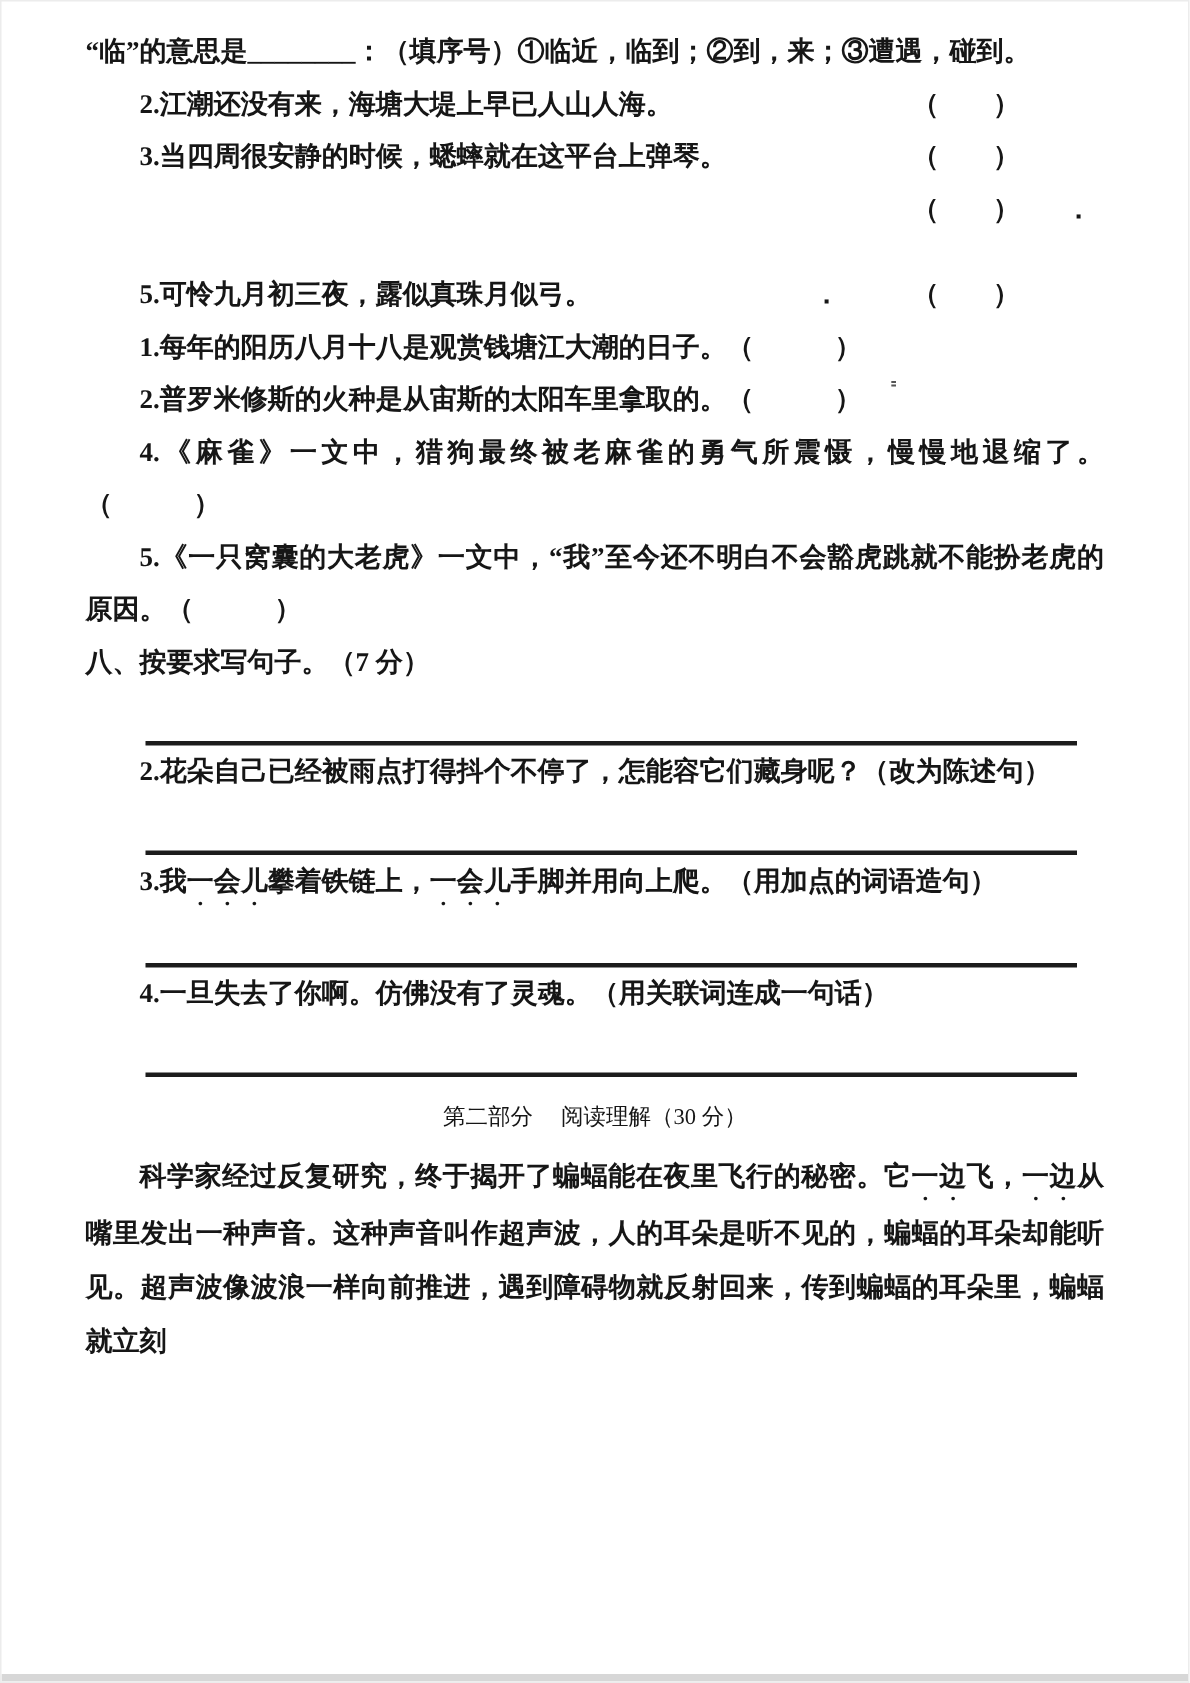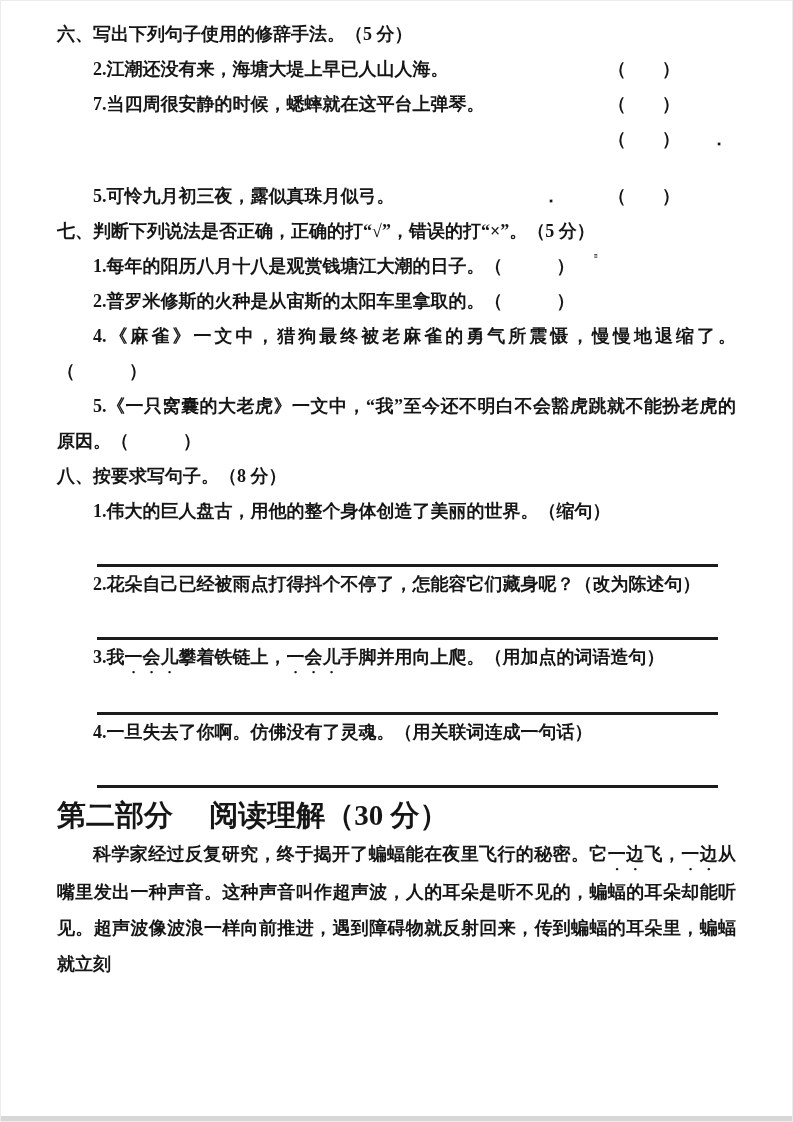--- a/index.html
+++ b/index.html
@@ -19,65 +19,63 @@
   .sixrow .sp{flex:1;}
   .bracket{margin-right:56px;white-space:pre;}
   .mid-dot{margin-right:48px;}
   .after-dot{position:absolute;right:8px;top:0;}
   .gap{height:22px;}
   .answer-line{height:35px;border-bottom:3px solid #1c1c1c;margin-left:40px;margin-right:18px;}
   .em-dot{
     -webkit-text-emphasis:filled dot;-webkit-text-emphasis-position:under left;
     text-emphasis:filled dot;text-emphasis-position:under left;
   }
-  .part2{font-size:29px;line-height:42px;margin:6px 0 0 0;font-weight:bold;}
+  .part2{font-size:15px;line-height:42px;margin:6px 0 0 0;text-align:center;font-weight:normal;}
   .para{font-size:18px;line-height:36px;margin:0;text-align:justify;text-indent:2em;}
   .artifact{position:absolute;left:593px;top:247px;font-size:11px;color:#555;font-weight:bold;}
   .bottom-edge{position:absolute;left:0;right:0;bottom:0;height:5px;background:#d7d7d7;}
 </style>
 </head>
 <body>
 
 <div class="page">
 
+  <p class="line">“临”的意思是________：（填序号）①临近，临到；②到，来；③遭遇，碰到。</p>
 
-  <p class="sec-title">六、写出下列句子使用的修辞手法。（5 分）</p>
 
   <div class="sixrow">
     <span class="qt">2.江潮还没有来，海塘大堤上早已人山人海。</span>
     <span class="sp"></span>
     <span class="bracket">（　　）</span>
   </div>
   <div class="sixrow">
-    <span class="qt">7.当四周很安静的时候，蟋蟀就在这平台上弹琴。</span>
+    <span class="qt">3.当四周很安静的时候，蟋蟀就在这平台上弹琴。</span>
     <span class="sp"></span>
     <span class="bracket">（　　）</span>
   </div>
   <div class="sixrow">
     <span class="sp"></span>
     <span class="bracket">（　　）</span>
     <span class="after-dot">．</span>
   </div>
   <div class="gap"></div>
   <div class="sixrow">
     <span class="qt">5.可怜九月初三夜，露似真珠月似弓。</span>
     <span class="sp"></span>
     <span class="mid-dot">．</span>
     <span class="bracket">（　　）</span>
   </div>
 
-  <p class="sec-title">七、判断下列说法是否正确，正确的打“√”，错误的打“×”。（5 分）</p>
   <p class="wrapline indent">1.每年的阳历八月十八是观赏钱塘江大潮的日子。（　　　）</p>
   <p class="wrapline indent">2.普罗米修斯的火种是从宙斯的太阳车里拿取的。（　　　）</p>
   <p class="wrapline indent">4.《麻雀》一文中，猎狗最终被老麻雀的勇气所震慑，慢慢地退缩了。（　　　）</p>
   <p class="wrapline indent">5.《一只窝囊的大老虎》一文中，“我”至今还不明白不会豁虎跳就不能扮老虎的原因。（　　　）</p>
 
-  <p class="sec-title">八、按要求写句子。（8 分）</p>
+  <p class="sec-title">八、按要求写句子。（7 分）</p>
 
-  <p class="wrapline indent"><span>1.伟大的巨人盘古，用他的整个身体创造了美丽的世界。（缩句）</span></p>
   <div class="answer-line"></div>
 
   <p class="wrapline indent"><span>2.花朵自己已经被雨点打得抖个不停了，怎能容它们藏身呢？（改为陈述句）</span></p>
   <div class="answer-line"></div>
 
   <p class="wrapline indent"><span>3.我</span><span class="em-dot">一会儿</span><span>攀着铁链上，</span><span class="em-dot">一会儿</span><span>手脚并用向上爬。（用加点的词语造句）</span></p>
   <div class="answer-line"></div>
 
   <p class="wrapline indent"><span>4.一旦失去了你啊。仿佛没有了灵魂。（用关联词连成一句话）</span></p>
   <div class="answer-line"></div>

